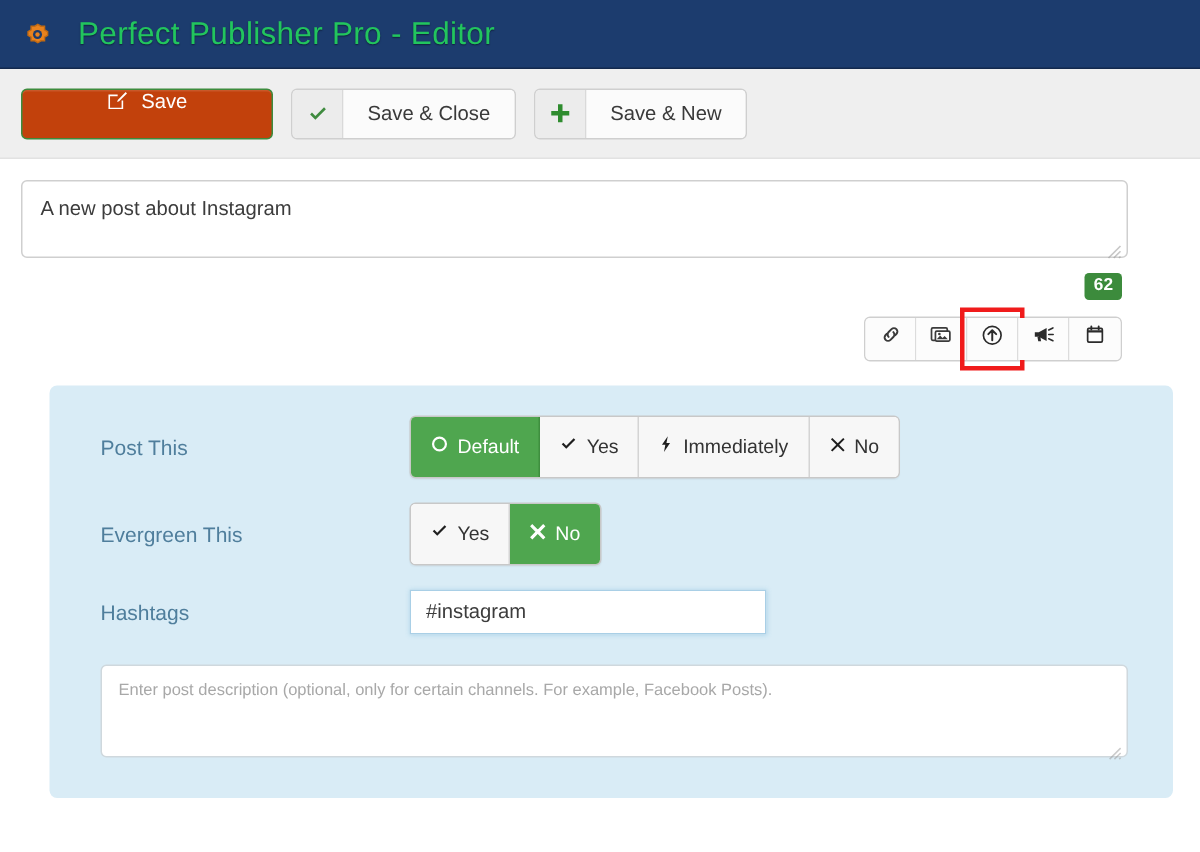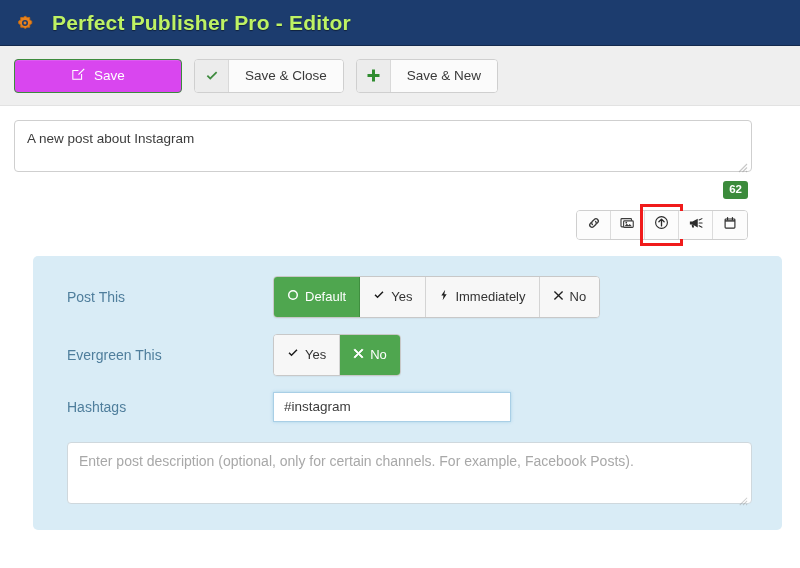--- a/index.html
+++ b/index.html
@@ -15,48 +15,47 @@
   .app-header {
     height: 46px;
     background: #1c3c6e;
     display: flex;
     align-items: center;
     padding-left: 14px;
     border-bottom: 1px solid #13294d;
   }
   .gear-icon { width: 22px; height: 22px; flex: 0 0 22px; margin-right: 16px; }
   .app-title {
-    color: #bef264;
+    color: #22c55e;
     font-size: 21px;
-    font-weight: bold;
+    font-weight: normal;
     letter-spacing: .2px;
     text-shadow: 0 1px 1px rgba(0,0,0,.45);
     white-space: nowrap;
   }
 
   
   .toolbar-bar {
     height: 60px;
     background: #efefef;
     border-bottom: 1px solid #e2e2e2;
     display: flex;
     align-items: center;
     padding-left: 14px;
     gap: 12px;
   }
   .btn-save {
     height: 34px;
     min-width: 168px;
-    background: #d946ef;
+    background: #c2410c;
     border: 1px solid #3d8b3d;
     border-radius: 4px;
     color: #fff;
     font-size: 13.5px;
     display: flex;
-    align-items: center;
     justify-content: center;
     gap: 9px;
     cursor: pointer;
     box-shadow: inset 0 1px 0 rgba(255,255,255,.12);
   }
   .btn-split {
     height: 34px;
     display: flex;
     align-items: stretch;
     border: 1px solid #cfcfcf;
@@ -225,21 +224,21 @@
     box-shadow: 0 0 3px rgba(110,180,220,.45);
   }
 
   .desc-wrap { position: relative; padding: 4px 0 0 16px; padding-right: 14px; }
   .desc-box {
     width: 100%;
     height: 62px;
     border: 1px solid #cfd8dd;
     border-radius: 4px;
     padding: 9px 11px;
-    font-size: 14px;
+    font-size: 11px;
     font-family: "Liberation Sans", sans-serif;
     color: #3c3c3c;
     resize: none;
     outline: none;
     background: #fff;
     line-height: 1.35;
   }
   .desc-box::placeholder { color: #a8a8a8; }
   .desc-grip {
     position: absolute;

